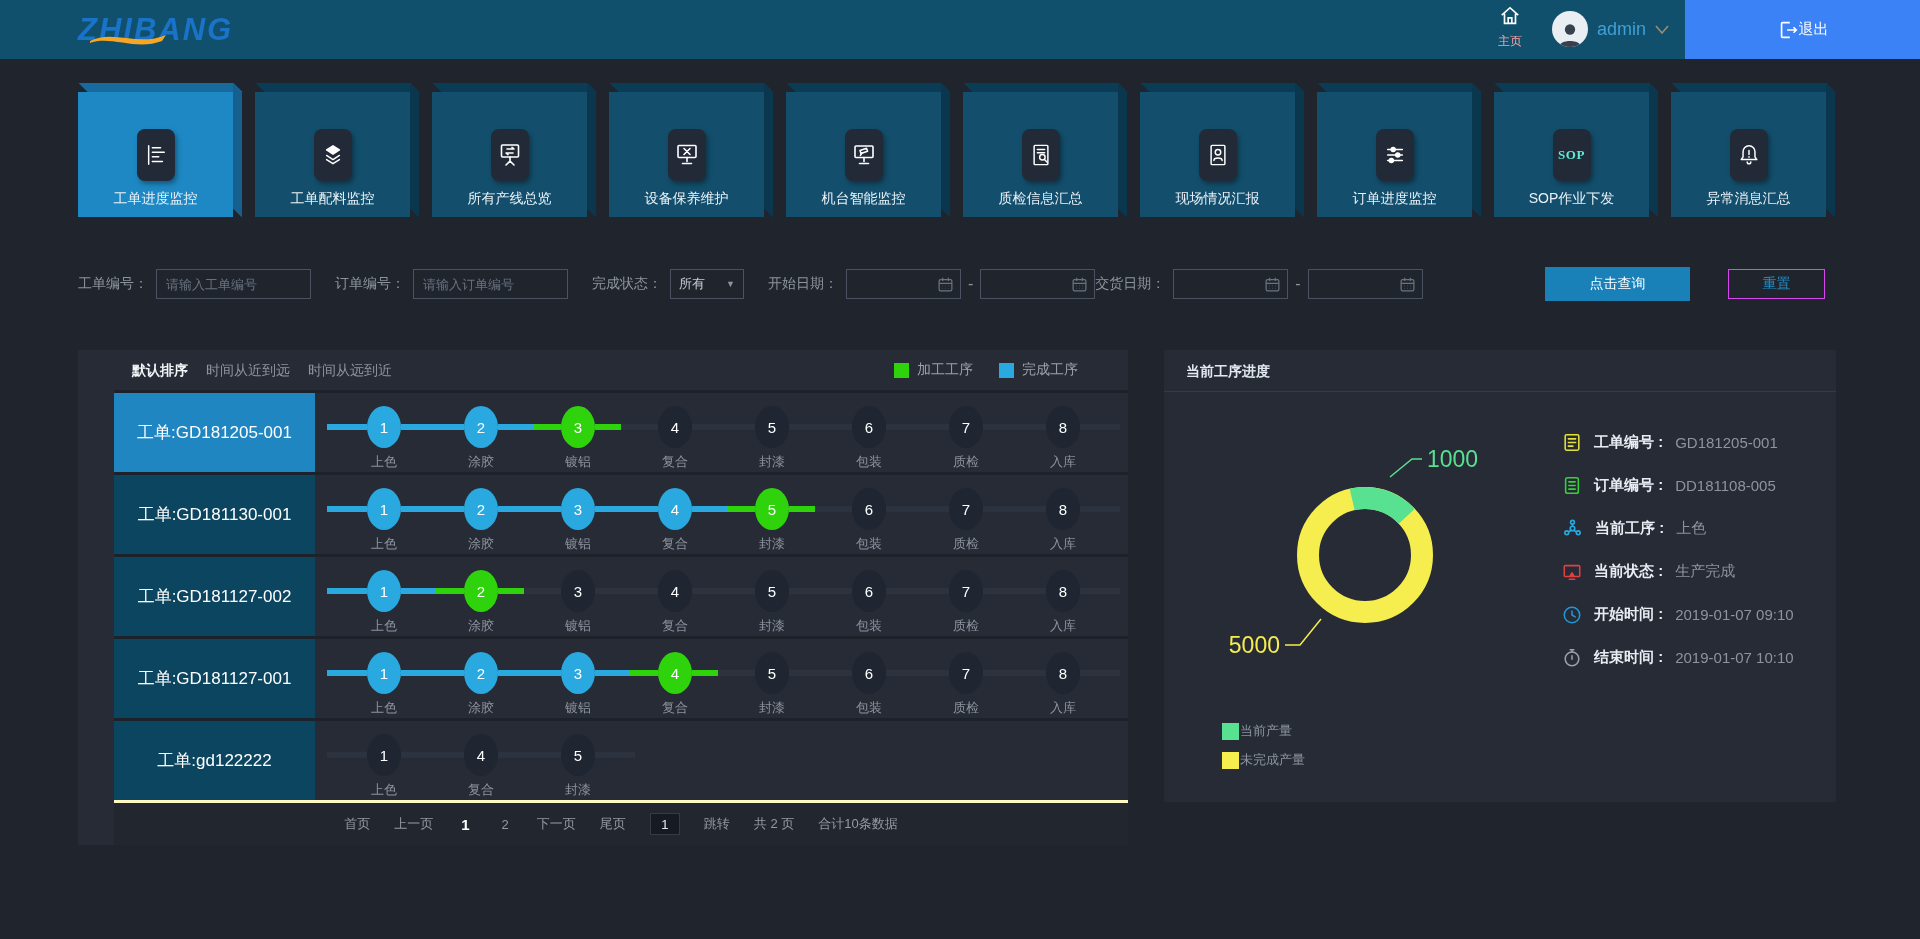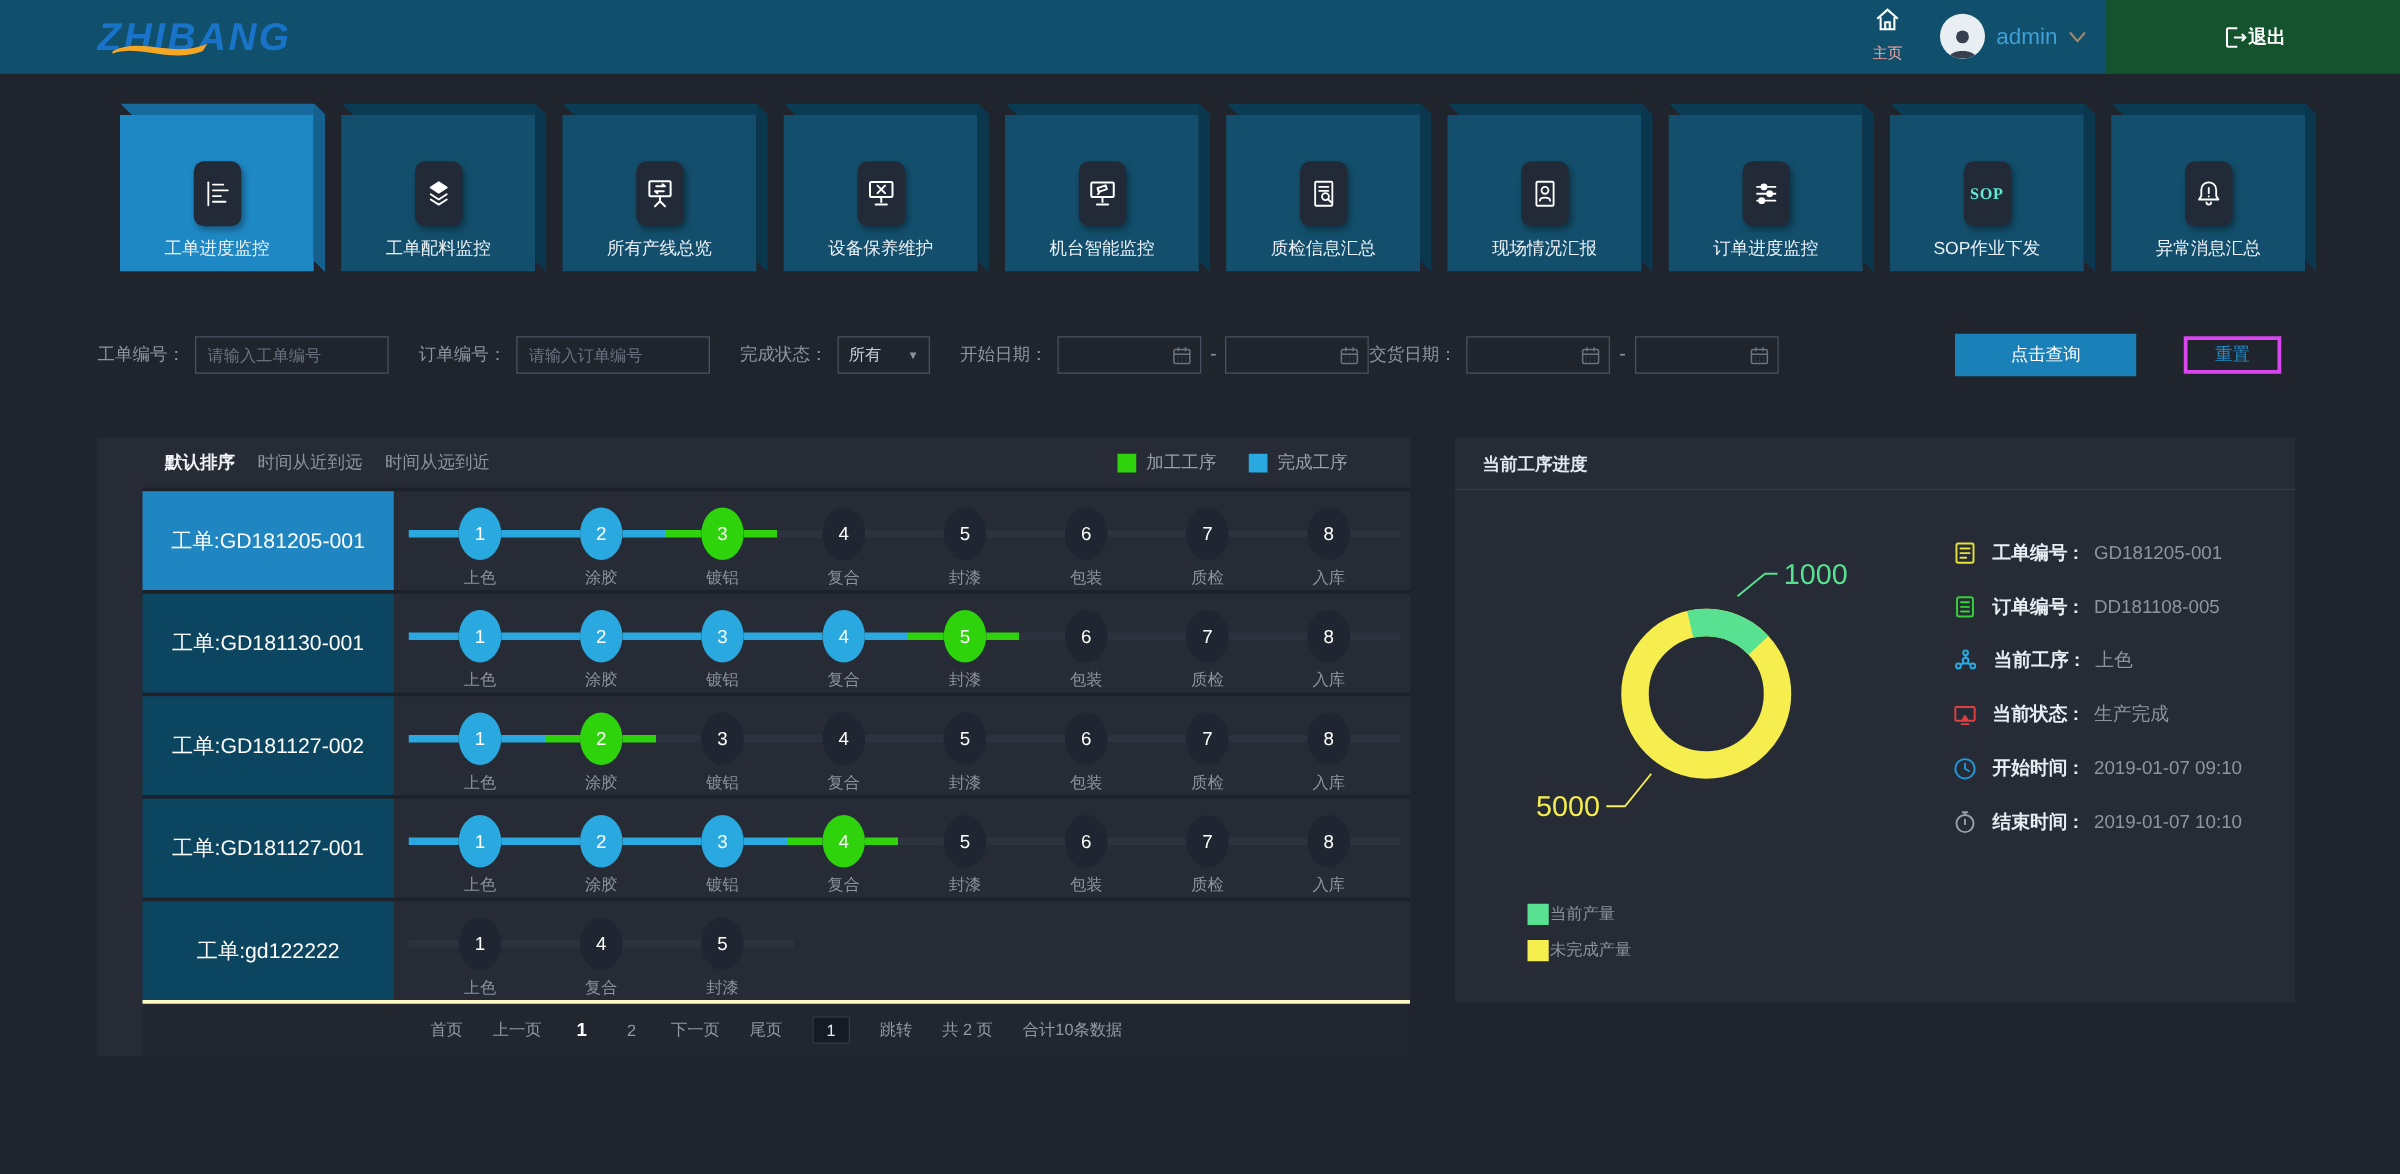--- a/index.html
+++ b/index.html
@@ -11,29 +11,29 @@
   
   .header { position:absolute; left:0; top:0; width:1920px; height:59px; background:#11506c; }
   .logo { position:absolute; left:78px; top:9px; width:200px; height:42px; }
   .logo-text { font-size:31px; font-weight:bold; font-style:italic; letter-spacing:2px; color:#1873c9; line-height:42px; }
   .logo-swoosh { position:absolute; left:10px; top:18px; pointer-events:none; }
   .hdr-home { position:absolute; left:1488px; top:5px; width:44px; text-align:center; color:#fca5a5; cursor:pointer; }
   .hdr-home .lbl { font-size:12px; display:block; margin-top:2px; }
   .hdr-user { position:absolute; left:1552px; top:11px; display:flex; align-items:center; gap:9px; cursor:pointer; }
   .avatar { width:36px; height:36px; border-radius:50%; background:#e9eef3; display:flex; align-items:flex-end; justify-content:center; overflow:hidden; }
   .hdr-user .uname { color:#3f9fd6; font-size:18px; }
-  .hdr-logout { position:absolute; left:1685px; top:0; width:235px; height:59px; background:#14532d;
-    display:flex; align-items:center; justify-content:center; color:#fff; font-size:15px; cursor:pointer;font-weight:bold; }
+  .hdr-logout { position:absolute; left:1685px; top:0; width:235px; height:59px; background:#3b82f6;
+    display:flex; align-items:center; justify-content:center; color:#fff; font-size:15px; cursor:pointer; }
   
   .tiles { position:absolute; left:78px; top:92px; display:flex; gap:22px; }
   .tile { position:relative; width:155px; height:125px; background:#134f6c; cursor:pointer;
     display:flex; flex-direction:column; align-items:center; justify-content:flex-end; padding-bottom:9px; }
   .tile::before { content:''; position:absolute; left:5px; top:-9px; width:100%; height:9px; background:#0b3c55; transform:skewX(45deg); }
   .tile::after  { content:''; position:absolute; right:-9px; top:-4px; width:9px; height:100%; background:#0a374e; transform:skewY(45deg); }
-  .tile.active { background:#1e88c4;margin-left:18px; }
+  .tile.active { background:#1e88c4; }
   .tile.active::before { background:#176a9d; }
   .tile.active::after { background:#15608f; }
   .tile-icon { width:38px; height:52px; background:#222a38; border-radius:8px; margin-bottom:9px;
     display:flex; align-items:center; justify-content:center; box-shadow:2px 3px 5px rgba(0,0,0,.35); }
   .tile-icon .sop-txt { color:#5eead4; font-size:13px; font-weight:bold; letter-spacing:.5px;font-family:Liberation Serif, serif; }
   .tile-label { font-size:14px; color:#eaf1f7; white-space:nowrap; }
   
   .filters { position:absolute; left:78px; top:266px; width:1747px; height:36px; display:flex; align-items:center; }
   .f-label { font-size:14px; color:#8d949e; white-space:nowrap; margin-right:8px; }
   .f-input { width:155px; height:30px; background:transparent; border:1px solid #4a5160; color:#f0abfc;
@@ -41,21 +41,21 @@
   .f-input::placeholder { color:#697180; }
   .f-select { width:74px; height:30px; border:1px solid #4a5160; display:flex; align-items:center;
     justify-content:space-between; padding:0 8px; font-size:13px; color:#c7cdd5; cursor:pointer; }
   .f-select .caret { font-size:9px; color:#8d949e; }
   .f-date { position:relative; width:115px; height:30px; border:1px solid #4a5160; cursor:pointer; }
   .f-date svg { position:absolute; right:6px; top:6px; }
   .f-dash { color:#8d949e; margin:0 7px; }
   .gap24 { margin-left:24px; } .gap16 { margin-left:0; }
   .btn-query { margin-left:auto; width:145px; height:34px; background:#1a80b8; border:none; color:#fff;
     font-size:14px; cursor:pointer; font-family:inherit; }
-  .btn-reset { margin-left:38px; width:78px; height:30px; background:transparent; border:3px solid #d946ef;
+  .btn-reset { margin-left:38px; width:97px; height:30px; background:transparent; border:1px solid #d946ef;
     color:#1f8dc6; font-size:14px; cursor:pointer; font-family:inherit; }
   
   .list-panel { position:absolute; left:78px; top:350px; width:1050px; background:#262b36;padding-left:36px; }
   .lp-head { height:40px; display:flex; align-items:center; padding:0 50px 0 18px; }
   .sort-opt { font-size:14px; color:#8d949e; margin-right:18px; cursor:pointer; }
   .sort-opt.active { color:#f2f5f8; font-weight:bold; }
   .lp-legend { margin-left:auto; display:flex; align-items:center; gap:26px; }
   .lg-item { display:flex; align-items:center; gap:8px; font-size:14px; color:#9aa1ab; }
   .lg-sw { width:15px; height:15px; display:inline-block; }
   .wo-row { display:flex; height:82px; border-top:3px solid #1d222a; }

